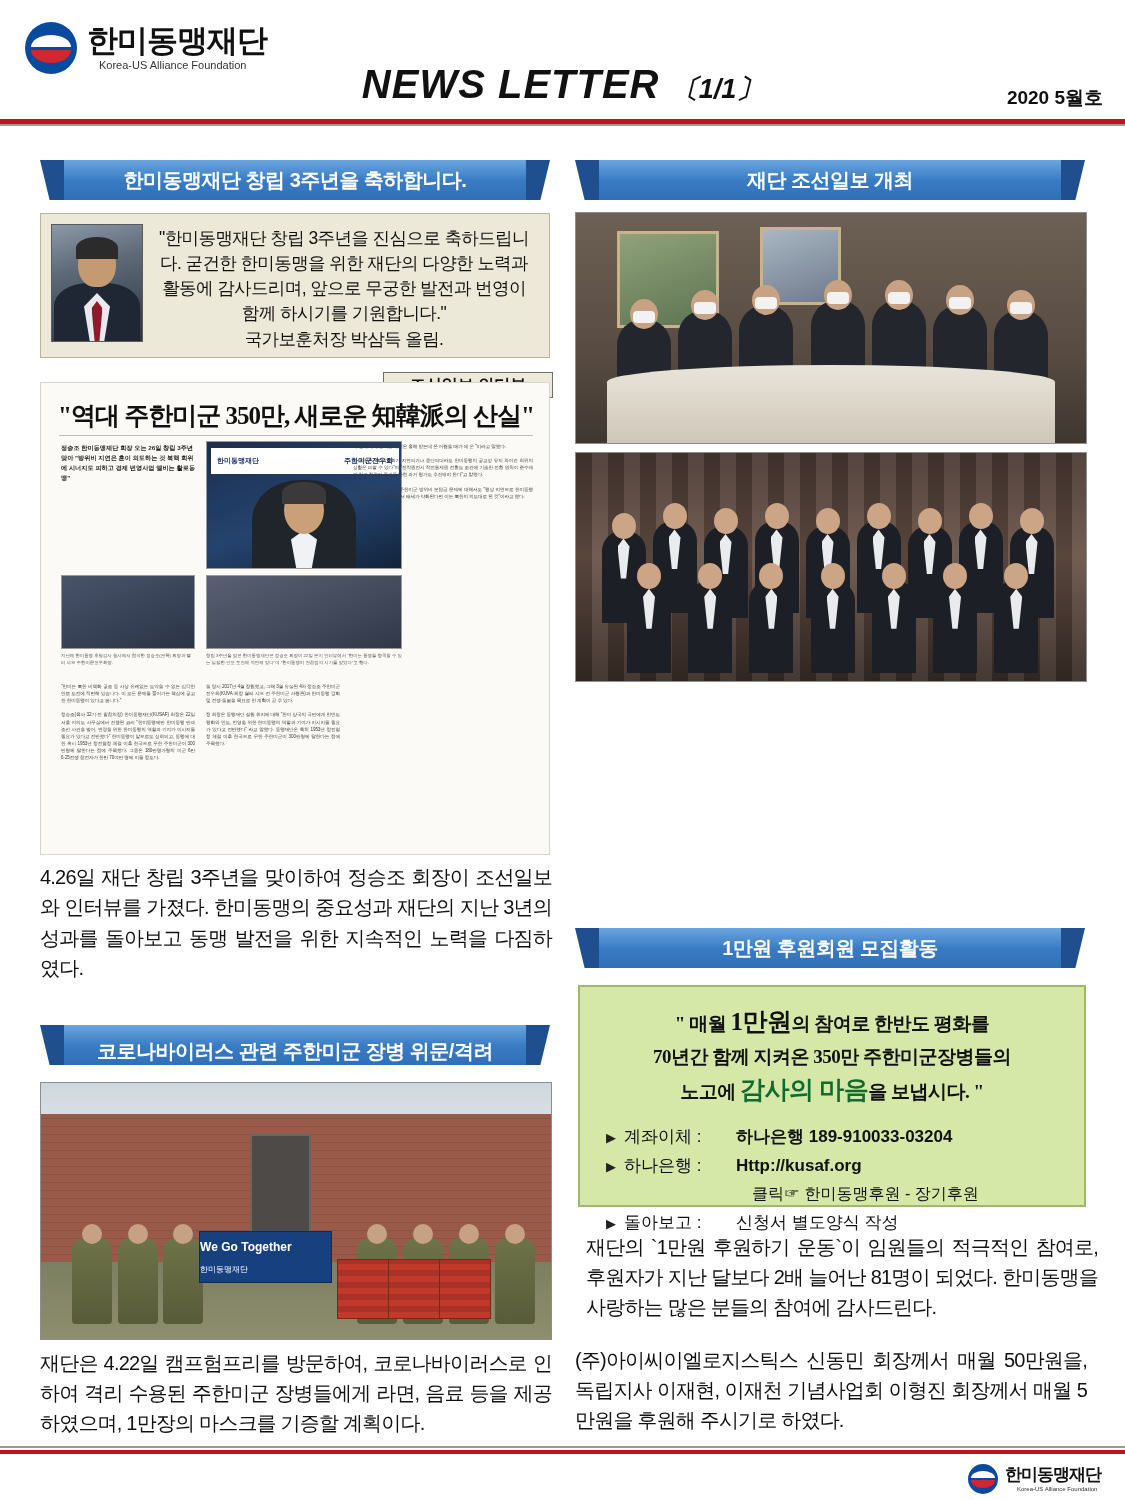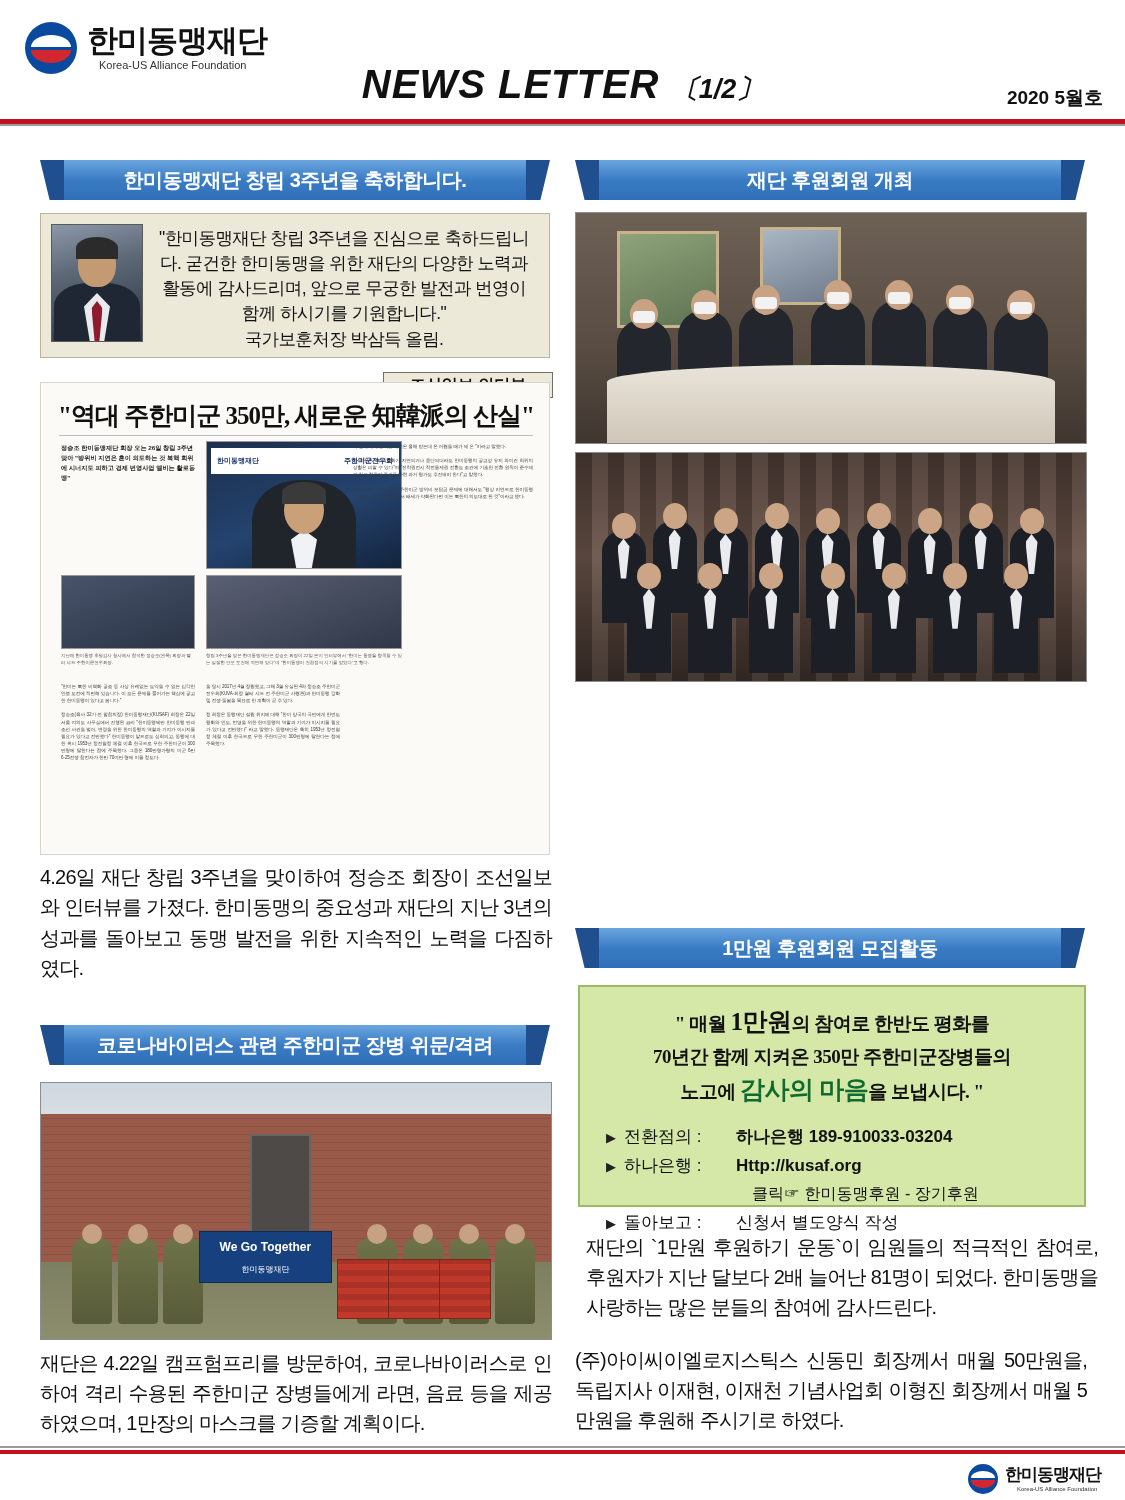--- a/index.html
+++ b/index.html
@@ -350,21 +350,21 @@
   .ps-wall { position: absolute; left: 0; top: 12%; width: 100%; height: 58%; background: repeating-linear-gradient(0deg, #9a5a4a 0 7px, #8b5143 7px 8px), repeating-linear-gradient(90deg, rgba(0,0,0,.08) 0 14px, rgba(255,255,255,.05) 14px 15px); }
   .ps-door { position: absolute; left: 41%; top: 20%; width: 12%; height: 46%; background: #4d4a48; border: 2px solid #6a6561; }
   .ps-ground { position: absolute; left: 0; bottom: 0; width: 100%; height: 30%; background: linear-gradient(#7d7f62, #8c8e6d); }
   .ps-banner {
     position: absolute;
     left: 31%; top: 58%;
     width: 26%; height: 20%;
     background: #17407f;
     color: #fff;
     display: flex; flex-direction: column;
-    align-items: center; justify-content: center;
+    align-items: flex-start; justify-content: center;
     font-size: 12px; font-weight: bold;
     border: 1px solid #0e2a55;
     gap: 8px;
   }
   .ps-banner .sub { font-size: 8px; font-weight: normal; margin-top: 2px; }
   .ps-soldier {
     position: absolute;
     bottom: 6%;
     width: 40px; height: 86px;
     background: linear-gradient(#6e7348, #575b39);
@@ -570,21 +570,21 @@
   <div class="header">
     <div class="logo-wrap">
       <div class="logo-mark"></div>
       <div class="logo-text">
         <div class="logo-ko">한미동맹재단</div>
         <div class="logo-en">Korea-US Alliance Foundation</div>
       </div>
     </div>
     <div class="nl-title">
       <span>NEWS LETTER</span>
-      <span class="part">〔1/2〕</span>
+      <span class="part">〔1/1〕</span>
     </div>
     <div class="nl-date">2020  5월호</div>
     <div class="header-rule"></div>
     <div class="header-rule2"></div>
   </div>
 
   <div class="banner" style="left:54px; top:160px; width:482px;">
     <span>한미동맹재단 창립 3주년을 축하합니다.</span>
   </div>
 
@@ -635,21 +635,21 @@
 정 회장은 동맹재단 설립 취지에 대해 "한미 양국의 국민에게 한번도 평화와 인도, 번영을 위한 한미동맹의 역할과 기여가 이시지를 필요가 있다고 전반했다" 라고 말했다. 동맹재단은 특히 1953년 정전협정 체결 이후 한국으로 무한 주한미군이 300만명에 달한다는 점에 주목했다.</div>
     <div class="clip-col" style="left:312px; top:60px; width:180px; white-space:pre-line;">지 등에 대해 들어온 예전은 올해 받는데 은 어렵을 때가 돼 온 "이라고 말했다.
 
 정 회장은 "북 비핵화가 지연되거나 중단되더라도 한미동맹의 공고성 유지 와이건 회위의 상황은 피할 수 있다"며 "전작권전시 작전통제권 전환도 조건에 기초한 전환 원칙이 준수돼야 하고 점검이 종기를 마련 과거 평가도 추진돼야 한다"고 말했다.
 
 최근 논란이 되고 있는 주한미군 방위비 분담금 문제에 대해서도 "평상 지연으로 한미동맹이 훼손되거나 관련되면서 태세가 약화된다면 이는 북한의 의도대로 된 것"이라고 했다.</div>
   </div>
 
   <div class="left-body">4.26일 재단 창립 3주년을 맞이하여 정승조 회장이 조선일보와 인터뷰를 가졌다. 한미동맹의 중요성과 재단의 지난 3년의 성과를 돌아보고 동맹 발전을 위한 지속적인 노력을 다짐하였다.</div>
 
-  <div class="banner" style="left:54px; top:1025px; width:482px;">
+  <div class="banner" style="left:54px; top:1025px; width:482px;align-items:flex-end;">
     <span>코로나바이러스 관련 주한미군 장병  위문/격려</span>
   </div>
 
   <div class="photo-soldiers">
     <div class="ps-sky"></div>
     <div class="ps-wall"></div>
     <div class="ps-door"></div>
     <div class="ps-ground"></div>
     <div class="ps-soldier" style="left:6%;"></div>
     <div class="ps-soldier" style="left:15%;"></div>
@@ -663,21 +663,21 @@
     <div class="ps-box" style="left:78%;"></div>
     <div class="ps-banner">
       <span>We Go Together</span>
       <span class="sub">한미동맹재단</span>
     </div>
   </div>
 
   <div class="left-body2">재단은 4.22일 캠프험프리를 방문하여, 코로나바이러스로 인하여 격리 수용된 주한미군 장병들에게 라면, 음료 등을 제공하였으며, 1만장의 마스크를 기증할 계획이다.</div>
 
   <div class="banner" style="left:589px; top:160px; width:482px;">
-    <span>재단 후원회원 개최</span>
+    <span>재단 조선일보 개최</span>
   </div>
 
   <div class="photo-meeting">
     <div class="pm-wall"></div>
     <div class="pm-art"></div>
     <div class="pm-art2"></div>
     <div class="pm-person" style="left:8%; top:46%;">
         <span class="pm-mask"></span>
       </div>
     <div class="pm-person" style="left:20%; top:42%;">
@@ -729,21 +729,21 @@
 
   <div class="donation-box">
     <div class="db-head">
       <span>" 매월 </span><span class="big">1만원</span><span>의 참여로 한반도 평화를</span><br>
       <span>70년간 함께 지켜온 350만 주한미군장병들의</span><br>
       <span>노고에 </span><span class="em">감사의 마음</span><span>을 보냅시다. "</span>
     </div>
     <div class="db-list">
       <div class="db-row">
         <span class="db-arrow">▶</span>
-        <span class="db-key">전환점의 :</span>
+        <span class="db-key">계좌이체 :</span>
         <span class="db-val">하나은행 189-910033-03204</span>
       </div>
       <div class="db-row">
         <span class="db-arrow">▶</span>
         <span class="db-key">하나은행 :</span>
         <span class="db-val">Http://kusaf.org</span>
       </div>
       <div class="db-sub">클릭☞ 한미동맹후원 - 장기후원</div>
       <div class="db-row">
         <span class="db-arrow">▶</span>

